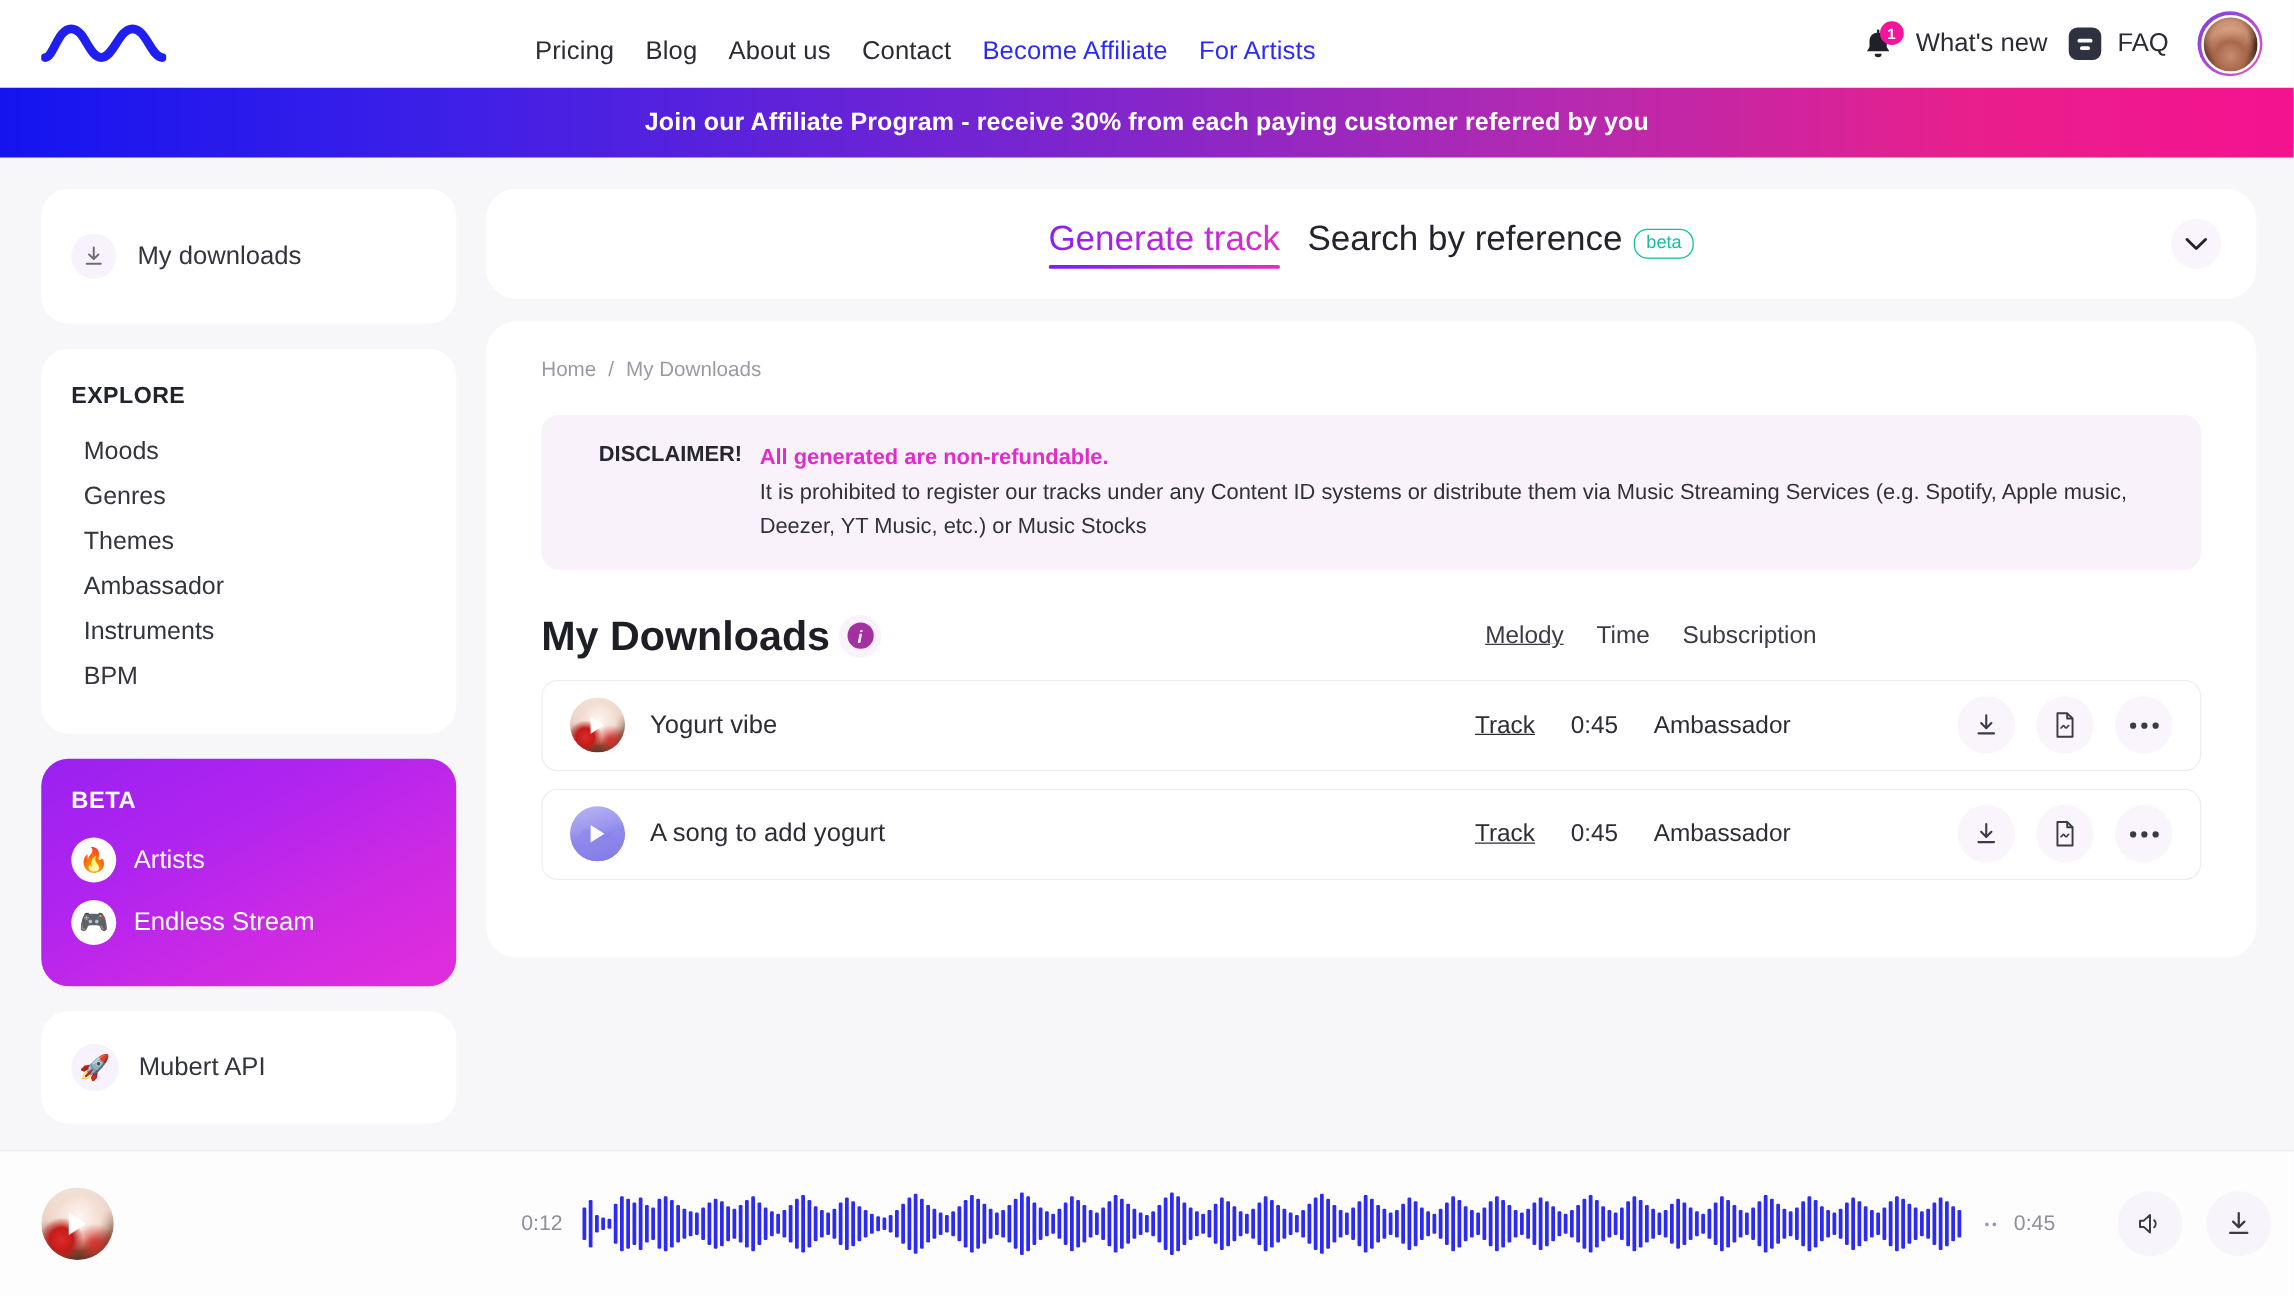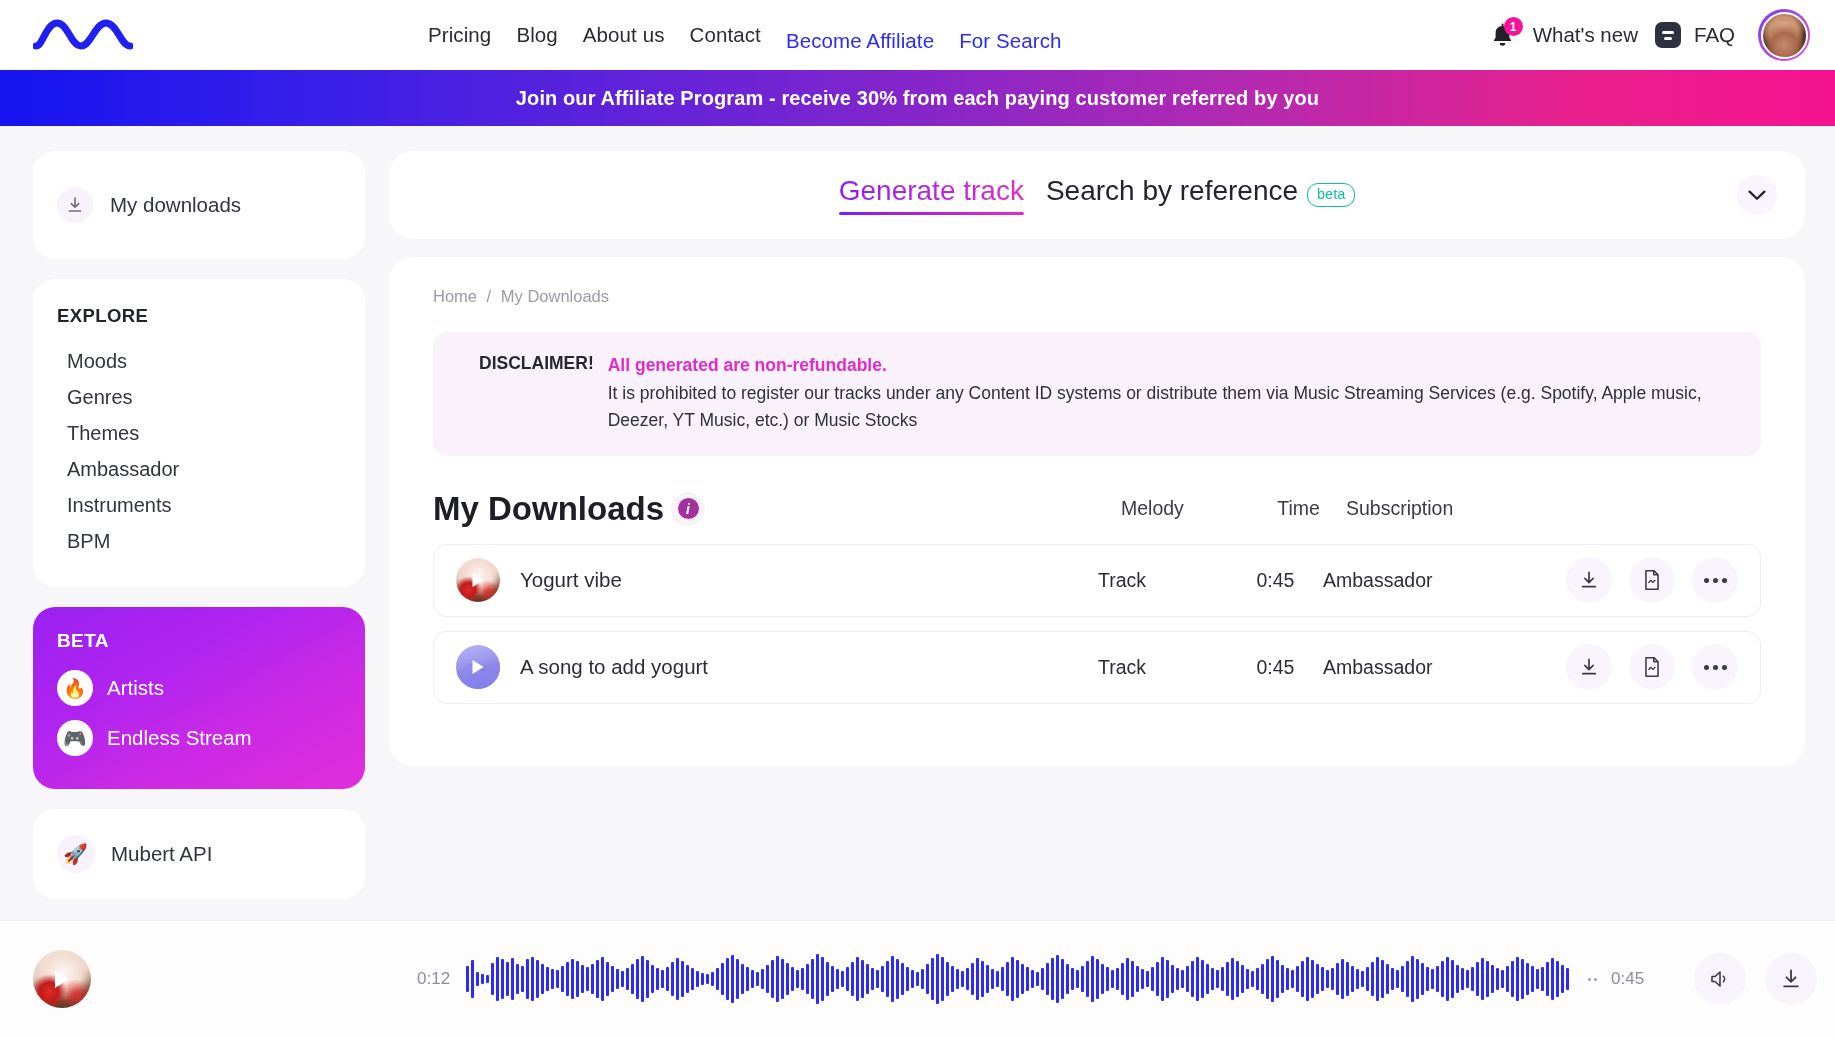--- a/index.html
+++ b/index.html
@@ -12,21 +12,21 @@
 
   
   .topbar {
     height: 70px; background: #ffffff;
     display: flex; align-items: center;
     position: relative;
   }
   .logo { margin-left: 33px; width: 120px; height: 44px; display: flex; align-items: center; }
 
   .mainnav {
-    display: flex; align-items: center; gap: 25px;
+    display: flex; align-items: flex-end; gap: 25px;
     margin-left: 275px;
   }
   .navlink {
     font-size: 20.5px; color: #2b2b33; text-decoration: none;
     white-space: nowrap; letter-spacing: .1px;
   }
   .navlink.blue { color: #2b2bf5; margin-top: 12px; }
 
   .rightnav {
     position: absolute; right: 25px; top: 0; height: 70px;
@@ -180,21 +180,21 @@
     font-size: 14px; font-style: italic; font-weight: bold;
     display: flex; align-items: center; justify-content: center;
     margin-left: 13px; cursor: pointer;
   }
   .info-halo {
     width: 34px; height: 34px; border-radius: 50%; background: #faf2fb;
     display: flex; align-items: center; justify-content: center; margin-left: 7px;
   }
   .info-halo .info-circle { margin-left: 0; }
 
-  .col-melody { width: 130px; text-align: left; }
+  .col-melody { width: 130px; text-align: right; text-decoration: underline; }
   .col-time   { width: 95px;  text-align: center; }
   .col-sub    { width: 175px; text-align: left; }
   .col-actions{ width: 240px; }
 
   .hdr-spacer { flex: 1; }
   .hdr-cell { font-size: 19.5px; color: #3a3b45; }
 
   .track-row {
     display: flex; align-items: center;
     border: 1px solid #eeeef2; border-radius: 13px;
@@ -265,21 +265,21 @@
       <path d="M3 29 C 10 29, 13 6, 24 6 S 38 29, 48 29 S 62 6, 73 6 S 88 29, 97 29" stroke="#1f1ff0" stroke-width="7" stroke-linecap="round" fill="none"></path>
     </svg>
   </a>
 
   <nav class="mainnav">
     <a class="navlink" href="#">Pricing</a>
     <a class="navlink" href="#">Blog</a>
     <a class="navlink" href="#">About us</a>
     <a class="navlink" href="#">Contact</a>
     <a class="navlink blue" href="#">Become Affiliate</a>
-    <a class="navlink blue" href="#">For Search</a>
+    <a class="navlink blue" href="#">For Artists</a>
   </nav>
 
   <div class="rightnav">
     <div class="bellwrap">
       <svg width="23" height="25" viewBox="0 0 23 25">
         <path d="M11.5 3 C7.2 3 4.6 6 4.6 10.2 v4.3 L2.6 18 h17.8 l-2 -3.5 v-4.3 C18.4 6 15.8 3 11.5 3 z" fill="#1f2028"></path>
         <path d="M8.7 20 h5.6 a2.8 2.8 0 0 1 -5.6 0 z" fill="#1f2028"></path>
         <rect x="10.6" y="0.5" width="1.9" height="3" rx="0.9" fill="#1f2028"></rect>
       </svg>
       <span class="badge">1</span>

